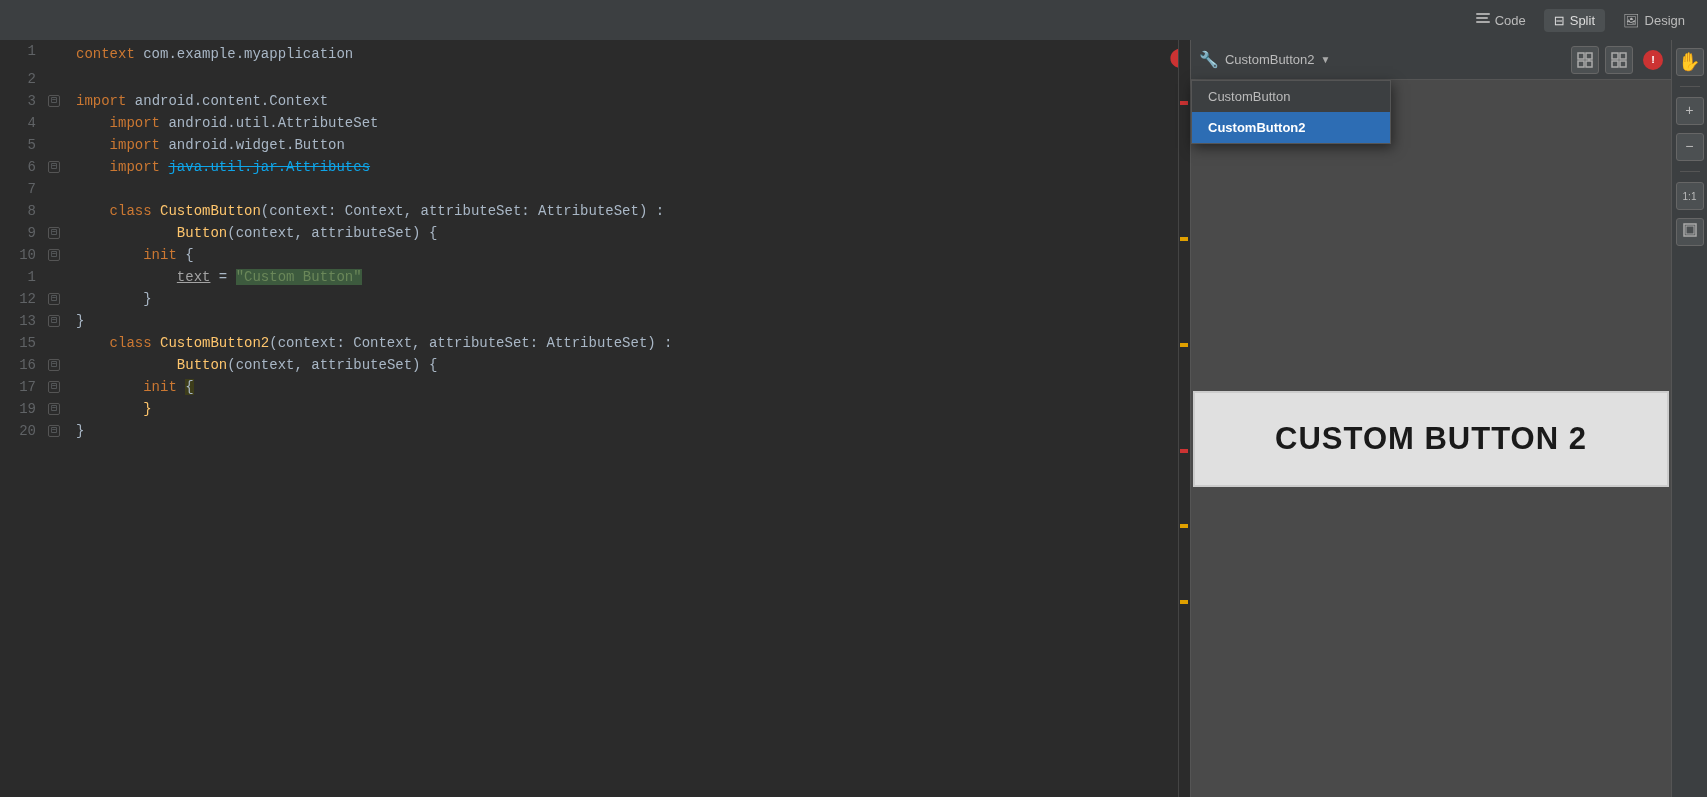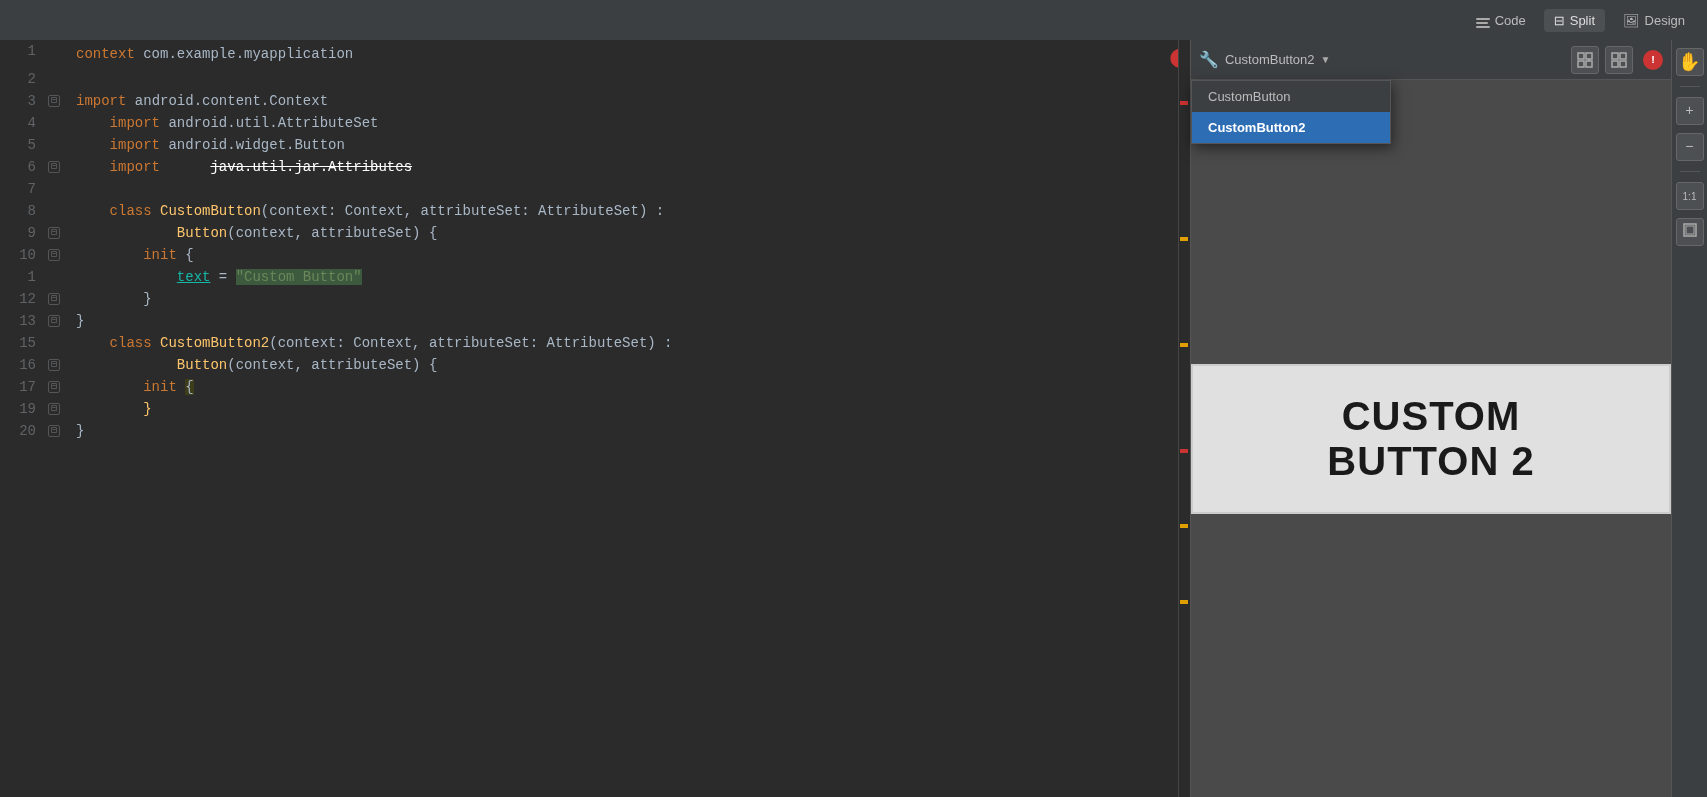--- a/index.html
+++ b/index.html
@@ -19,21 +19,21 @@
       height: 40px;
       display: flex;
       align-items: center;
       justify-content: flex-end;
       padding: 0 12px;
       gap: 8px;
       flex-shrink: 0;
     }
     .top-bar-btn {
       display: flex;
-      align-items: flex-end;
+      align-items: flex-start;
       gap: 5px;
       padding: 4px 10px;
       border-radius: 4px;
       font-size: 13px;
       cursor: pointer;
       color: #bbb;
       background: transparent;
       border: none;
     }
     .top-bar-btn.active {
@@ -122,21 +122,21 @@
       line-height: 22px;
       white-space: pre;
       font-family: 'Courier New', monospace;
       color: #a9b7c6;
     }
 
     
     .kw { color: #cc7832; } 
     .str-highlight { color: #6a8759; background: #3d5a3e; }
     .fn { color: #ffc66d; } 
-    .prop-underline { color: #14b8a6; text-decoration: underline; }
+    .prop-underline { color: #a3a3a3; text-decoration: underline; }
 
     
     .design-panel {
       width: 480px;
       background: #3c3f41;
       display: flex;
       flex-direction: column;
       flex-shrink: 0;
     }
 
@@ -235,21 +235,21 @@
       display: flex;
       align-items: center;
       justify-content: center;
       position: relative;
     }
 
     .preview-button {
       background: #e0e0e0;
       border: 2px solid #ccc;
       padding: 28px 80px;
-      font-size: 40px;
+      font-size: 31px;
       font-weight: 900;
       color: #1a1a1a;
       letter-spacing: 1px;
       font-family: Arial, sans-serif;
       cursor: default;
       min-width: 380px;
       text-align: center;
     }
 
     
@@ -359,21 +359,21 @@
           <tr>
             <td class="line-num">5</td>
             <td class="line-gutter"></td>
             <td class="line-code">    <span class="kw">import</span> android.widget.Button</td>
             <td></td>
           </tr>
 
           <tr>
             <td class="line-num">6</td>
             <td class="line-gutter"><span class="fold-indicator">⊟</span></td>
-            <td class="line-code">    <span class="kw">import</span> <span style="text-decoration:line-through;color:#ffffff;margin-left:42px;">java.util.jar.Attributes</span></td>
+            <td class="line-code">    <span class="kw">import</span> <span style="text-decoration:line-through;color:#0ea5e9;">java.util.jar.Attributes</span></td>
             <td style="text-align:right;vertical-align:top;padding-right:2px;"><span style="color:#e0a000;font-size:12px;">▬</span></td>
           </tr>
 
           <tr>
             <td class="line-num">7</td>
             <td class="line-gutter"></td>
             <td class="line-code"> </td>
             <td></td>
           </tr>
 

